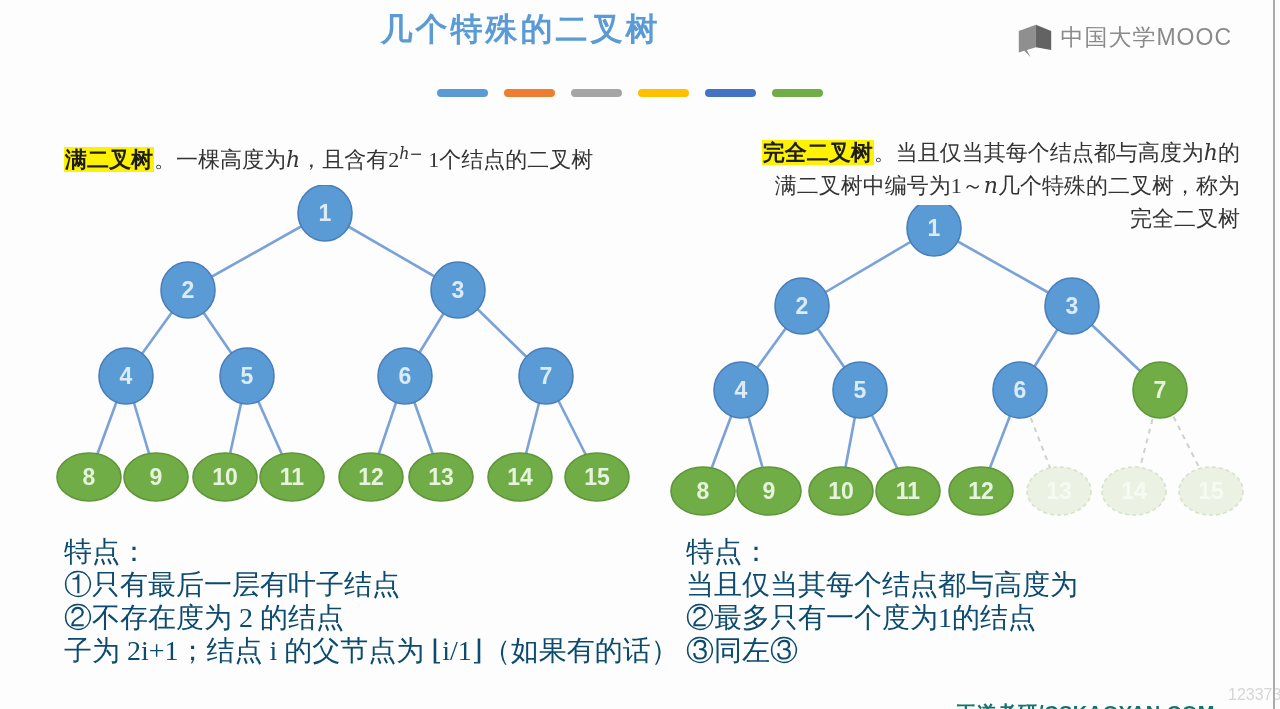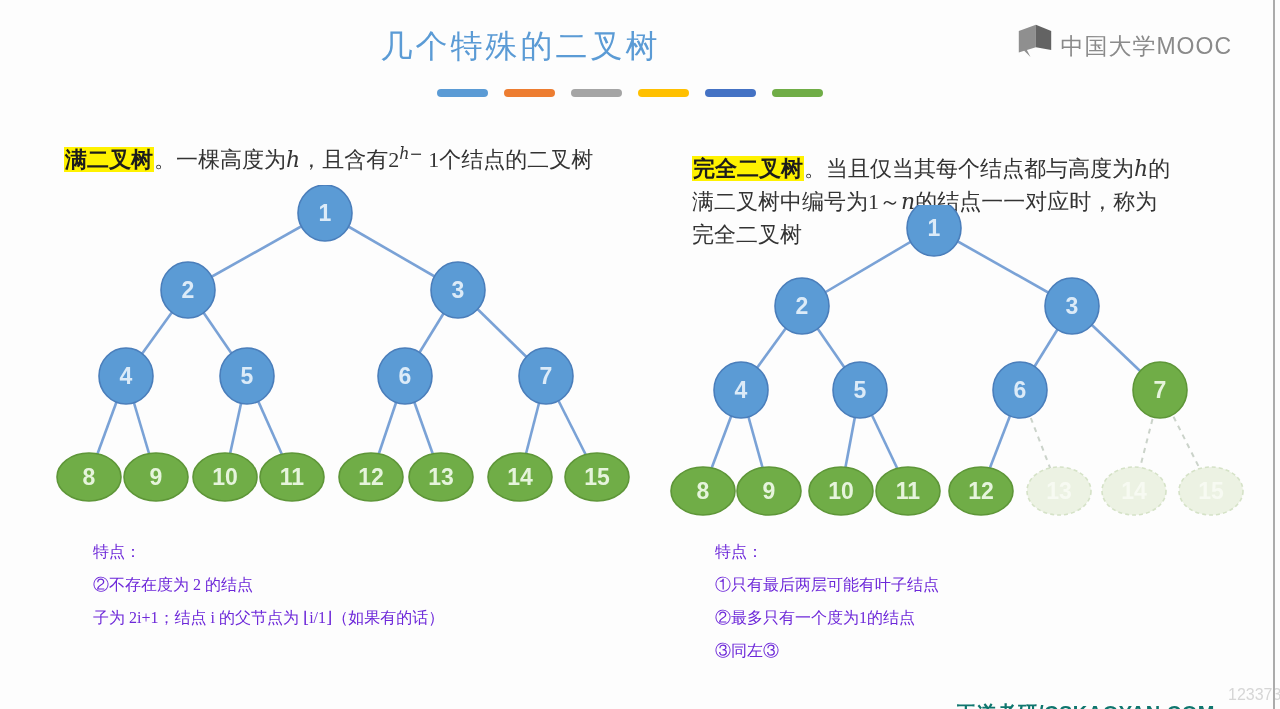--- a/index.html
+++ b/index.html
@@ -4,40 +4,40 @@
 <style>
   html,body{margin:0;padding:0;background:#e9e9e9;}
   .slide{
     position:relative;width:1280px;height:709px;background:#fdfdfd;
     overflow:hidden;font-family:"Liberation Serif","DejaVu Serif",serif;color:#3c3c3c;
   }
   .right-edge{position:absolute;top:0;left:1273px;width:2px;height:709px;background:#ababab;}
 
   
   .title{
-    position:absolute;top:25px;left:0;width:1041px;text-align:center;
-    font-size:32px;font-weight:normal;color:#5b9bd5;letter-spacing:3px;
+    position:absolute;top:8px;left:0;width:1041px;text-align:center;
+    font-size:32px;font-weight:bold;color:#5b9bd5;letter-spacing:3px;
   }
   .divider{position:absolute;top:89px;left:437px;width:400px;display:flex;gap:16px;}
   .divider .bar{display:inline-block;width:51px;height:8px;border-radius:4px;background:#ccc;}
 
-  .logo{position:absolute;top:22px;right:48px;display:flex;align-items:flex-end;gap:6px;
+  .logo{position:absolute;top:22px;right:48px;display:flex;align-items:flex-start;gap:6px;
     font-family:"Liberation Sans","DejaVu Sans",sans-serif;}
   .logo-text{font-size:23px;font-weight:500;color:#8a8a8a;letter-spacing:1px;}
 
   
   .def{position:absolute;font-size:22px;line-height:33px;color:#333;}
   .def-left{left:64px;top:137px;width:600px;}
-  .def-right{left:692px;top:152px;width:548px;}
+  .def-right{left:692px;top:136px;width:548px;text-align:right;}
   .hl{background:#fff200;font-weight:bold;color:#1c1c1c;padding:0 1px;}
   .mv{font-family:"DejaVu Serif","Liberation Serif",serif;font-style:italic;}
   sup.mv{font-size:0.72em;}
 
   
-  .features{position:absolute;font-size:16px;line-height:33px;color:#6d28d9;margin-left:29px;}
+  .features{position:absolute;font-size:28px;line-height:33px;color:#0c4a6e;}
   .features-left{left:64px;top:535px;width:610px;}
   .features-right{left:686px;top:535px;width:580px;}
   .feat-line{white-space:nowrap;}
 
   
   .tree-svg{position:absolute;}
   #tree-full{left:40px;top:185px;}
   #tree-complete{left:660px;top:205px;}
 
   
@@ -66,21 +66,21 @@
       <svg width="38" height="36" viewBox="0 0 42 40">
         <polygon points="3,10 22,3 22,28 12,31 16,39 9,32 3,34" fill="#8f8f8f"></polygon>
         <polygon points="22,3 39,10 39,31 22,28" fill="#636363"></polygon>
       </svg>
     </span>
     <span class="logo-text">中国大学MOOC</span>
   </div>
 
   <div class="def def-left"><span class="hl">满二叉树</span><span>。一棵高度为</span><i class="mv">h</i><span>，且含有2</span><sup class="mv">h−</sup><span> 1个结点的二叉树</span></div>
 
-  <div class="def def-right"><span class="hl">完全二叉树</span><span>。当且仅当其每个结点都与高度为</span><i class="mv">h</i><span>的</span><br><span>满二叉树中编号为1～</span><i class="mv">n</i><span>的结点一一对应时，称为</span><br><span>完全二叉树</span></div>
+  <div class="def def-right"><span class="hl">完全二叉树</span><span>。当且仅当其每个结点都与高度为</span><i class="mv">h</i><span>的</span><br><span>满二叉树中编号为1～</span><i class="mv">n</i><span>几个特殊的二叉树，称为</span><br><span>完全二叉树</span></div>
 
   <svg id="tree-full" class="tree-svg" width="620" height="330" viewBox="0 0 620 330">
       <line x1="285" y1="28" x2="148" y2="105" stroke="#7AA2D6" stroke-width="2.6"></line>
       <line x1="285" y1="28" x2="418" y2="105" stroke="#7AA2D6" stroke-width="2.6"></line>
       <line x1="148" y1="105" x2="86" y2="191" stroke="#7AA2D6" stroke-width="2.6"></line>
       <line x1="148" y1="105" x2="207" y2="191" stroke="#7AA2D6" stroke-width="2.6"></line>
       <line x1="418" y1="105" x2="365" y2="191" stroke="#7AA2D6" stroke-width="2.6"></line>
       <line x1="418" y1="105" x2="506" y2="191" stroke="#7AA2D6" stroke-width="2.6"></line>
       <line x1="86" y1="191" x2="49" y2="292" stroke="#7AA2D6" stroke-width="2.6"></line>
       <line x1="86" y1="191" x2="116" y2="292" stroke="#7AA2D6" stroke-width="2.6"></line>
@@ -163,26 +163,27 @@
       <ellipse cx="399" cy="286" rx="32" ry="24" fill="#ECF2E3" stroke="#D5E2C7" stroke-width="1.6" stroke-dasharray="4 3"></ellipse>
       <text x="399" y="294" text-anchor="middle" fill="#F7FAF2" font-size="23" font-weight="600" font-family="&quot;Liberation Sans&quot;, sans-serif">13</text>
       <ellipse cx="474" cy="286" rx="32" ry="24" fill="#ECF2E3" stroke="#D5E2C7" stroke-width="1.6" stroke-dasharray="4 3"></ellipse>
       <text x="474" y="294" text-anchor="middle" fill="#F7FAF2" font-size="23" font-weight="600" font-family="&quot;Liberation Sans&quot;, sans-serif">14</text>
       <ellipse cx="551" cy="286" rx="32" ry="24" fill="#ECF2E3" stroke="#D5E2C7" stroke-width="1.6" stroke-dasharray="4 3"></ellipse>
       <text x="551" y="294" text-anchor="middle" fill="#F7FAF2" font-size="23" font-weight="600" font-family="&quot;Liberation Sans&quot;, sans-serif">15</text>
     </svg>
 
   <div class="features features-left">
       <div class="feat-line">特点：</div>
+      <div class="feat-line">①只有最后一层有叶子结点</div>
       <div class="feat-line">②不存在度为 2 的结点</div>
       <div class="feat-line">子为 2i+1；结点 i 的父节点为 ⌊i/1⌋（如果有的话）</div>
     </div>
   <div class="features features-right">
       <div class="feat-line">特点：</div>
-      <div class="feat-line">①只有最后两层可能有叶子结点</div>
+      <div class="feat-line">当且仅当其每个结点都与高度为</div>
       <div class="feat-line">②最多只有一个度为1的结点</div>
       <div class="feat-line">③同左③</div>
     </div>
 
   <div class="wm-red">王道考研/CSKAOYAN.COM</div>
   <div class="wm-faint">1233736</div>
 
   <div class="right-edge"></div>
 </div>
 

